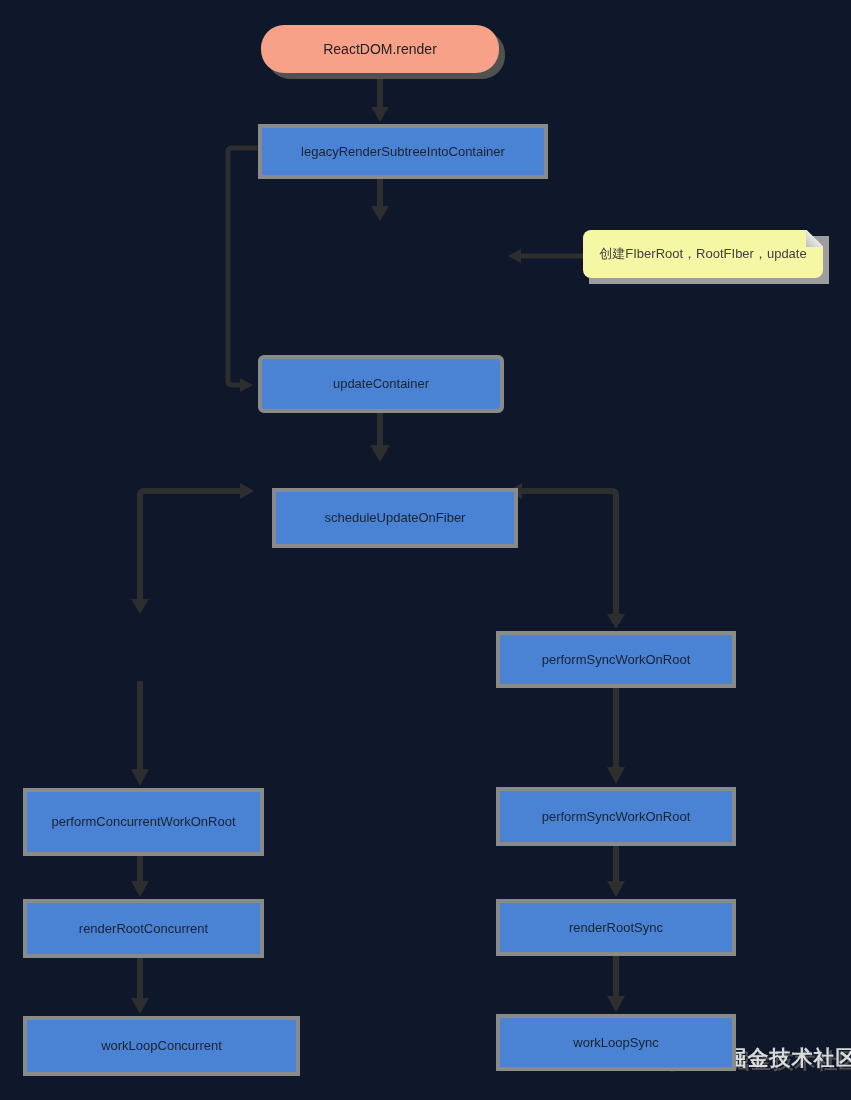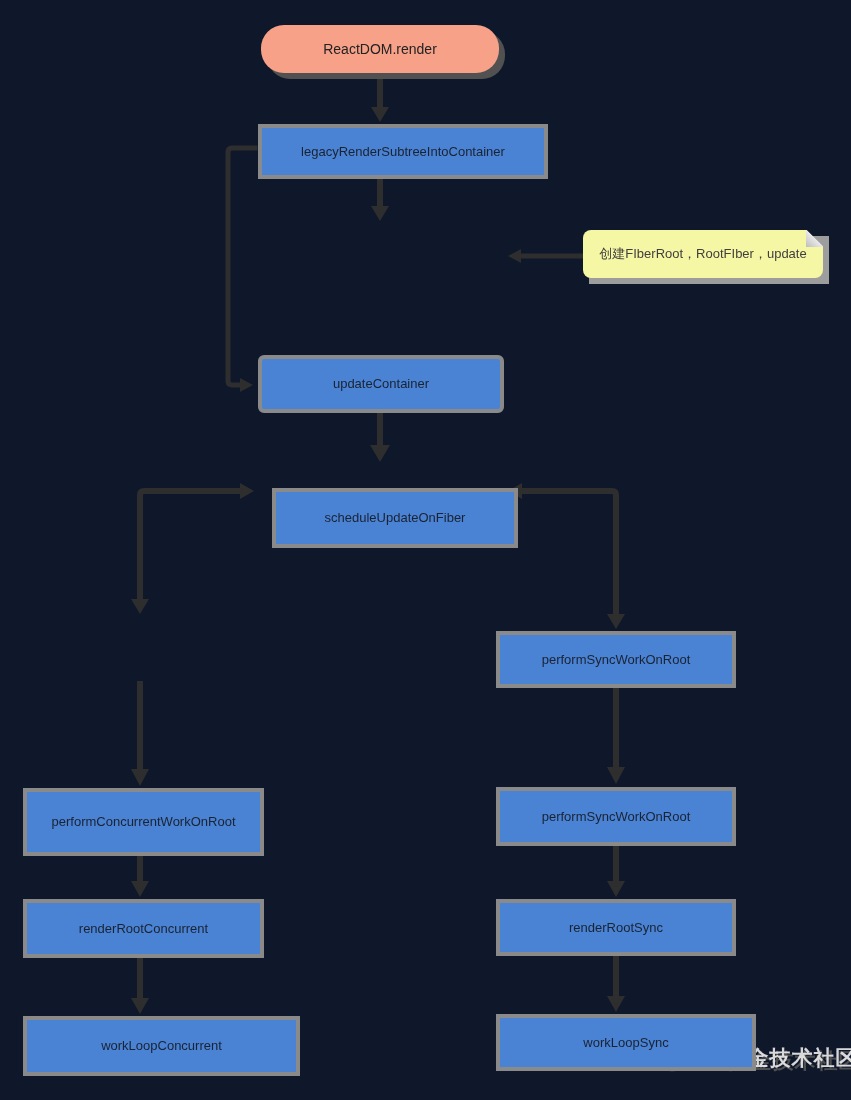--- a/index.html
+++ b/index.html
@@ -104,21 +104,21 @@
   <div class="node" style="left:23px;top:899px;width:241px;height:59px;">renderRootConcurrent</div>
 
   <div class="node" style="left:23px;top:1016px;width:277px;height:60px;">workLoopConcurrent</div>
 
   <div class="node" style="left:496px;top:631px;width:240px;height:57px;">performSyncWorkOnRoot</div>
 
   <div class="node" style="left:496px;top:787px;width:240px;height:59px;">performSyncWorkOnRoot</div>
 
   <div class="node" style="left:496px;top:899px;width:240px;height:57px;">renderRootSync</div>
 
-  <div class="node" style="left:496px;top:1014px;width:260px;height:57px;">workLoopSync</div>
+  <div class="node" style="left:496px;top:1014px;width:240px;height:57px;">workLoopSync</div>
 
   <div class="note-shadow"></div>
   <div class="note">创建FIberRoot，RootFIber，update</div>
   <div class="note-fold"></div>
 
   <div class="watermark">@稀土掘金技术社区</div>
 
 </div>
 
 </body></html>

